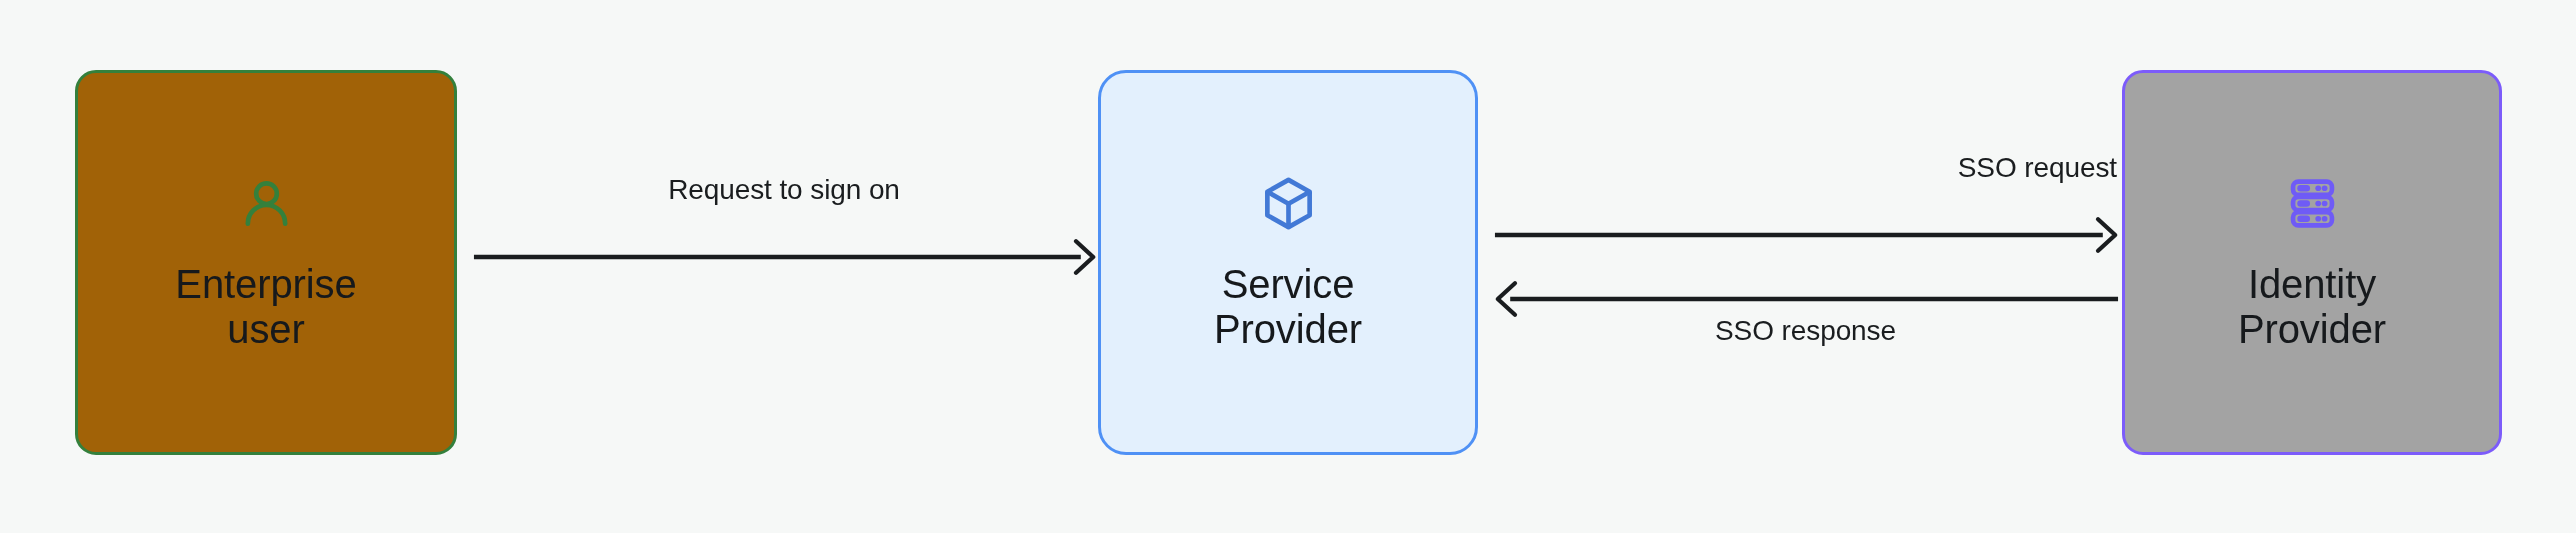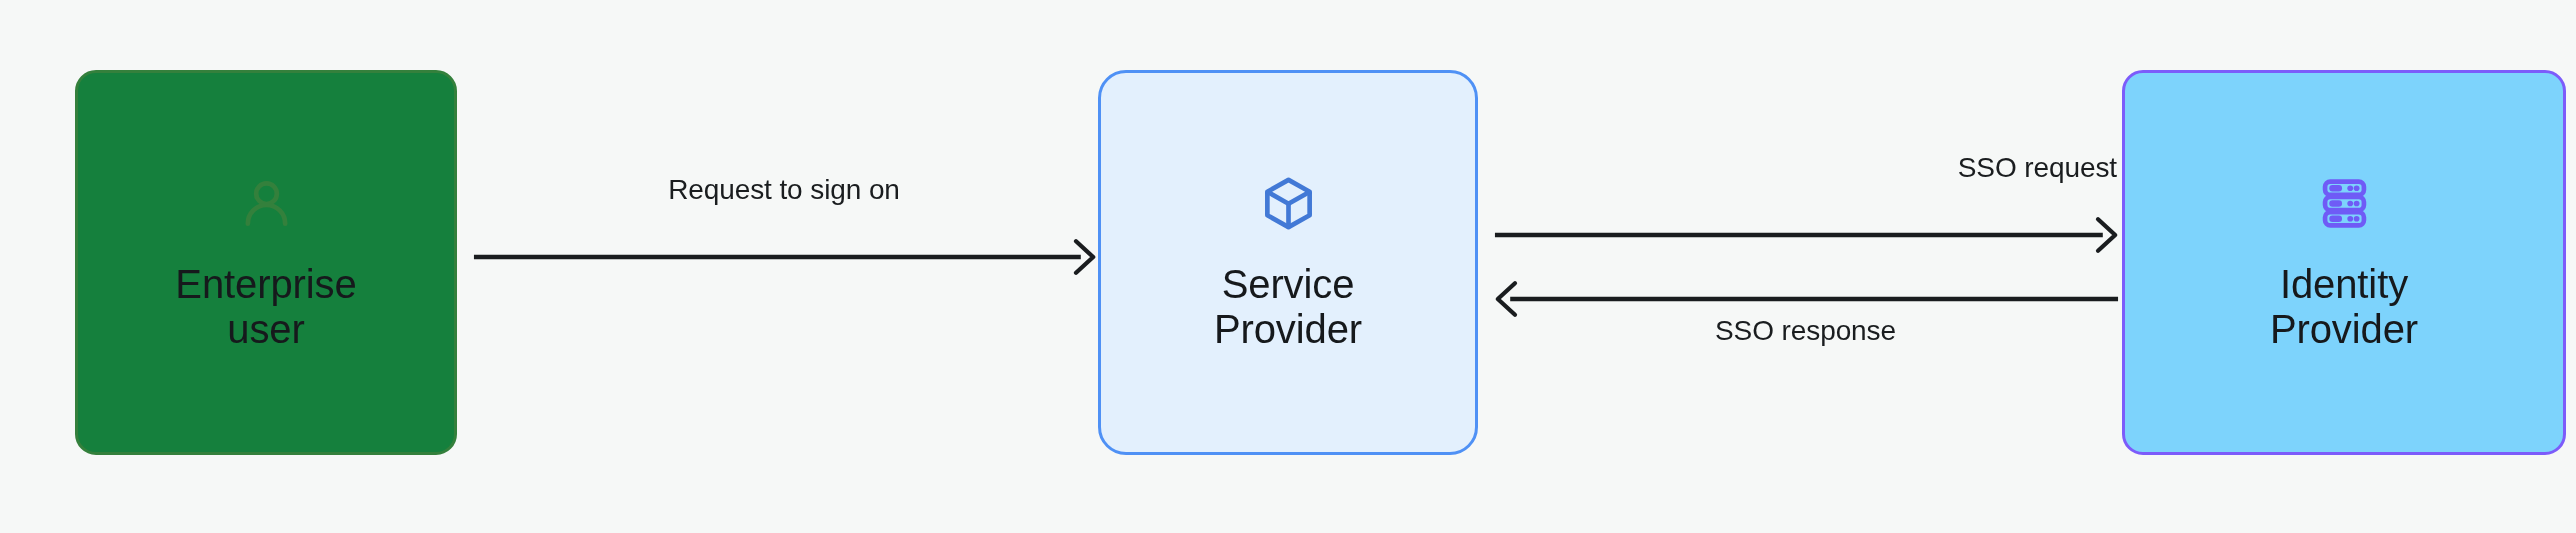--- a/index.html
+++ b/index.html
@@ -41,34 +41,34 @@
     color: #16191c;
     text-align: center;
     letter-spacing: -0.1px;
     white-space: pre-line;
   }
 
   #node-enterprise-user {
     left: 75px;  top: 70px;
     width: 382px; height: 385px;
     border-color: #34803c;
-    background: #15803d;
+    background: #a16207;
   }
   #node-service-provider {
     left: 1098px; top: 70px;
     width: 380px; height: 385px;
     border-color: #4f91f5;
     background: #e3f0fd;
     border-radius: 28px;
   }
   #node-identity-provider {
     left: 2122px; top: 70px;
-    width: 444px; height: 385px;
+    width: 380px; height: 385px;
     border-color: #7c5cfa;
-    background: #7dd3fc;
+    background: #a3a3a3;
   }
 
   
   .connector {
     position: absolute;
   }
   .edge-label {
     position: absolute;
     font-size: 28px;
     line-height: 1;

